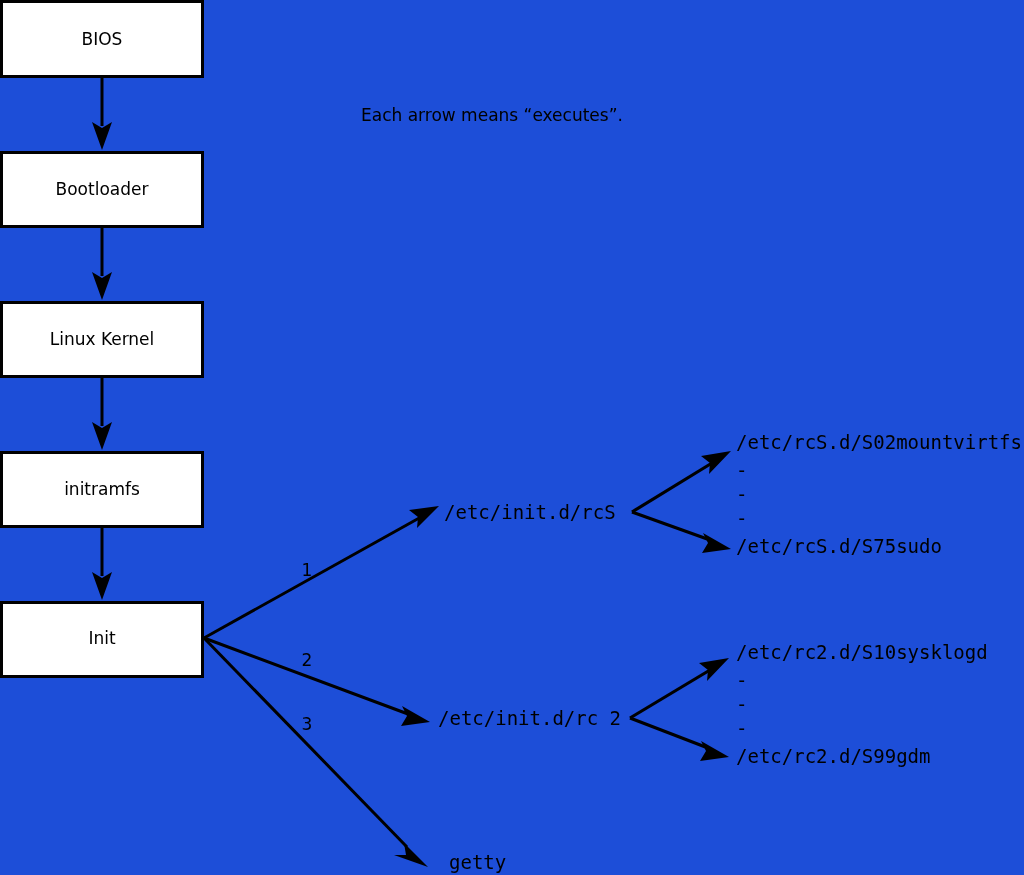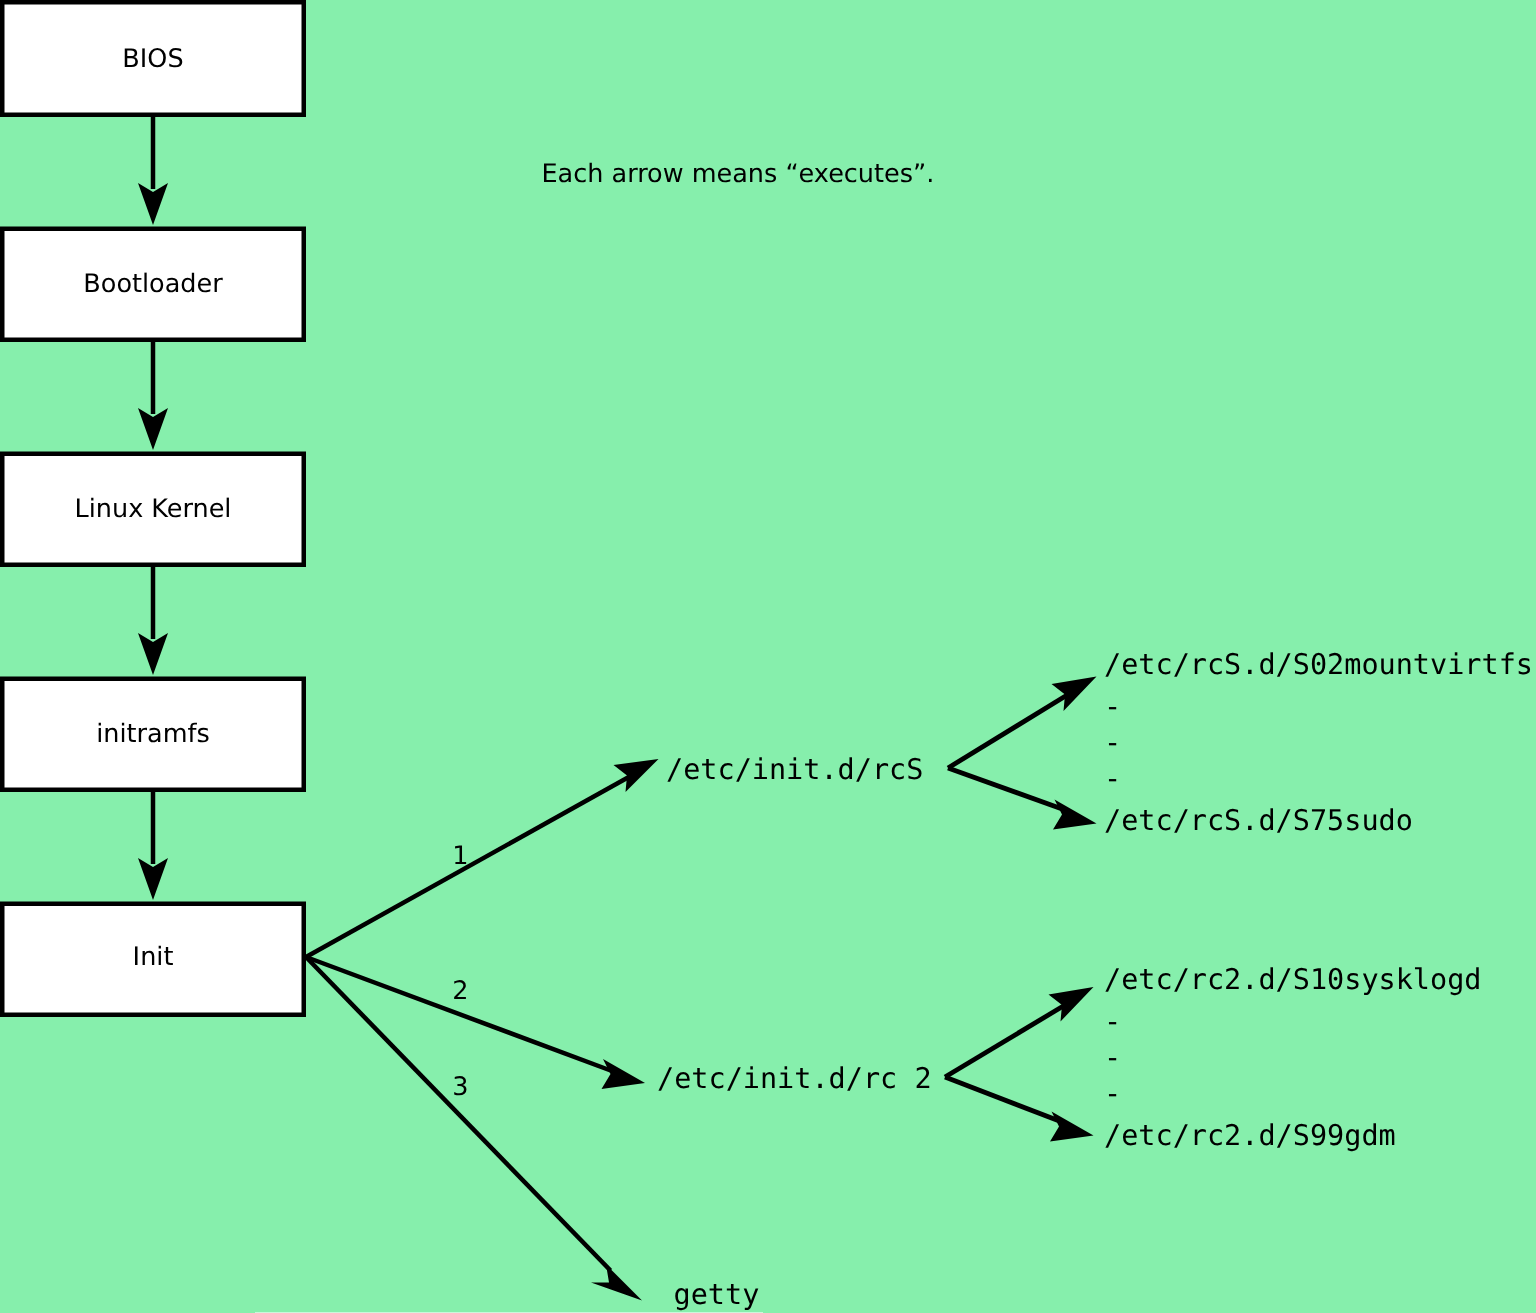--- a/index.html
+++ b/index.html
@@ -4,21 +4,21 @@
 <style>
   html, body {
     margin: 0;
     padding: 0;
     background: #ffffff;
   }
   #canvas {
     position: relative;
     width: 1024px;
     height: 875px;
-    background: #86efac;
+    background: #1d4ed8;
     overflow: hidden;
   }
   svg#diagram {
     position: absolute;
     left: 0;
     top: 0;
     width: 1024px;
     height: 875px;
     display: block;
   }

